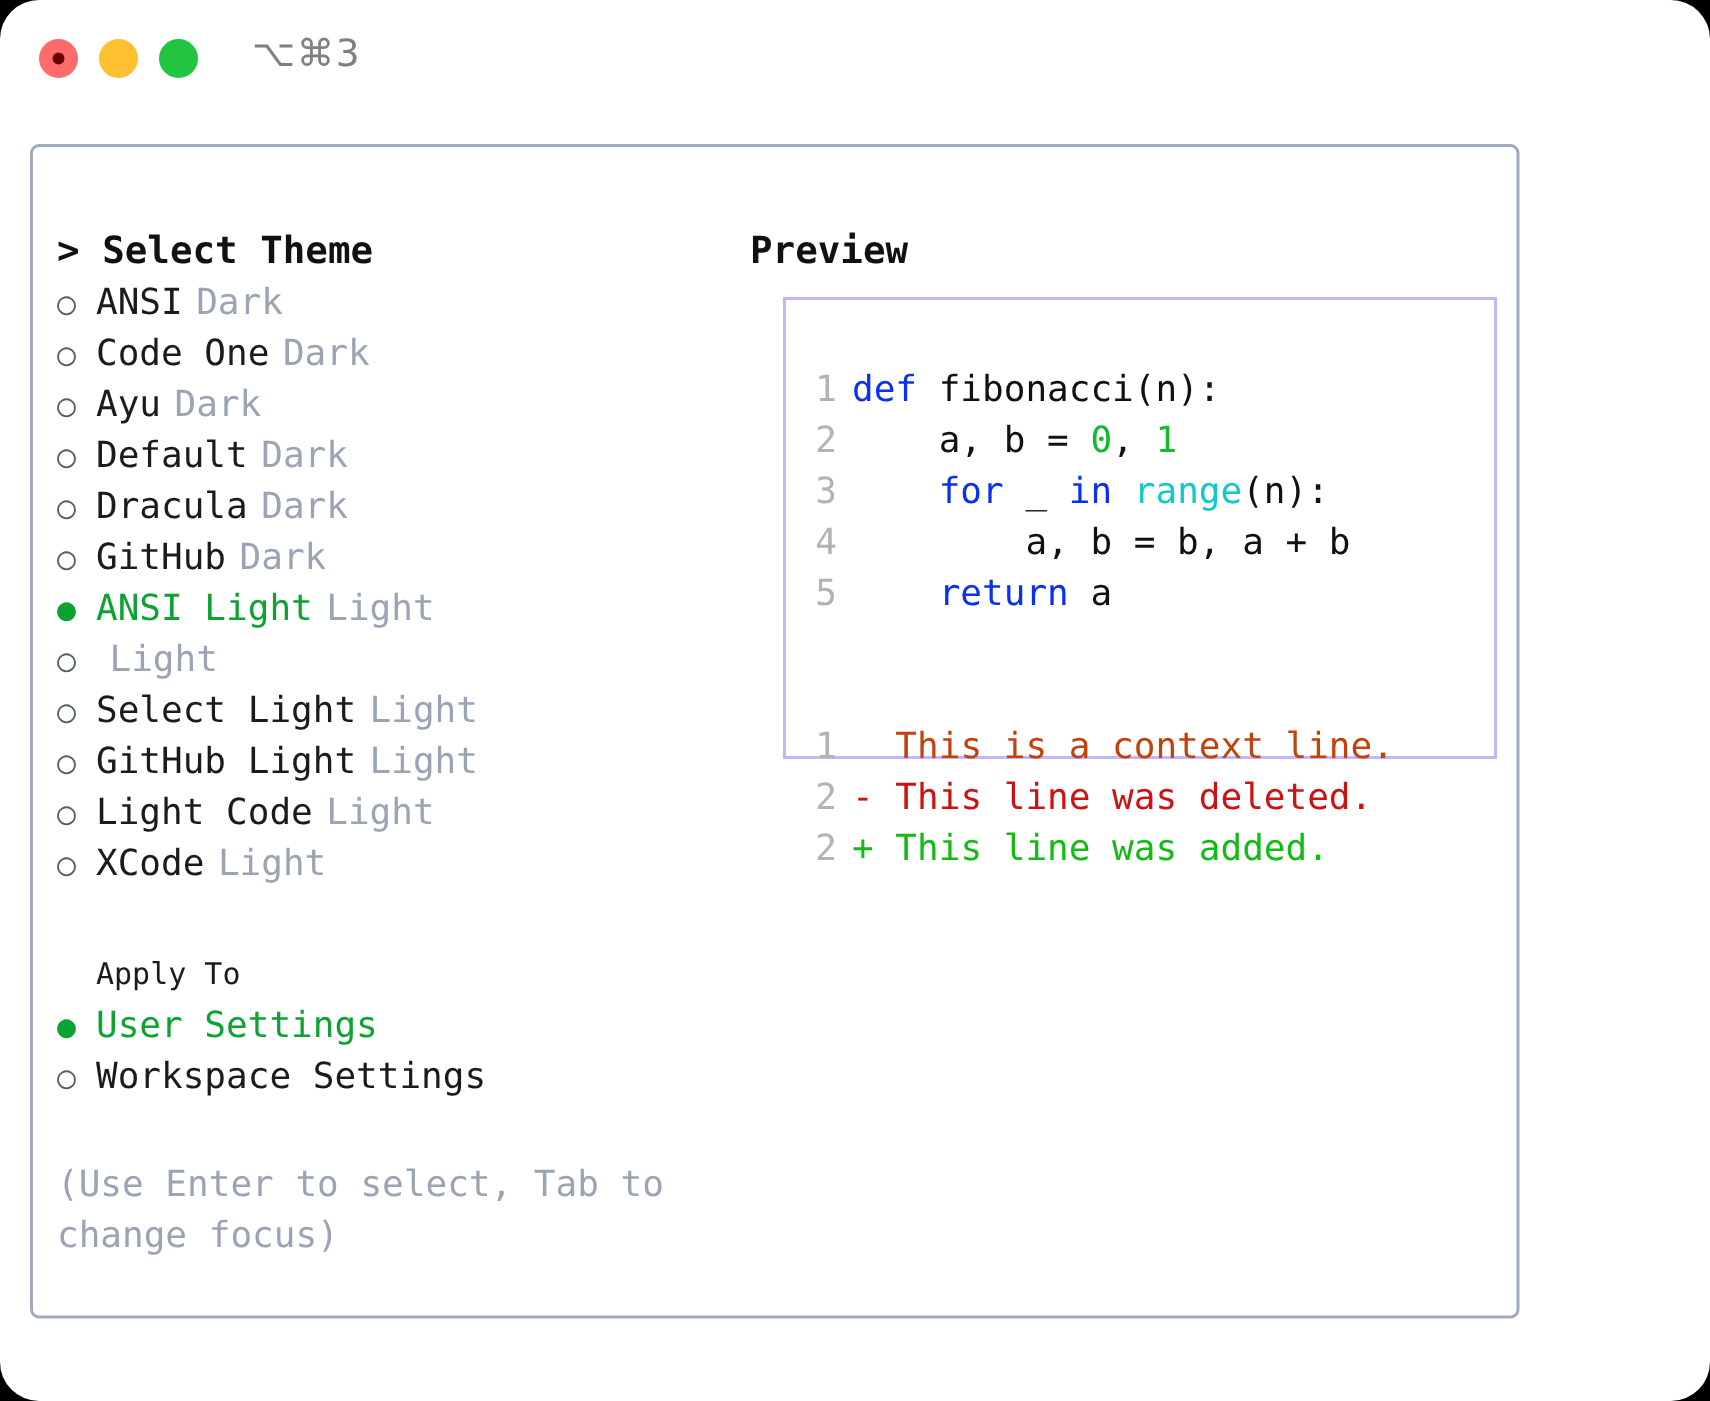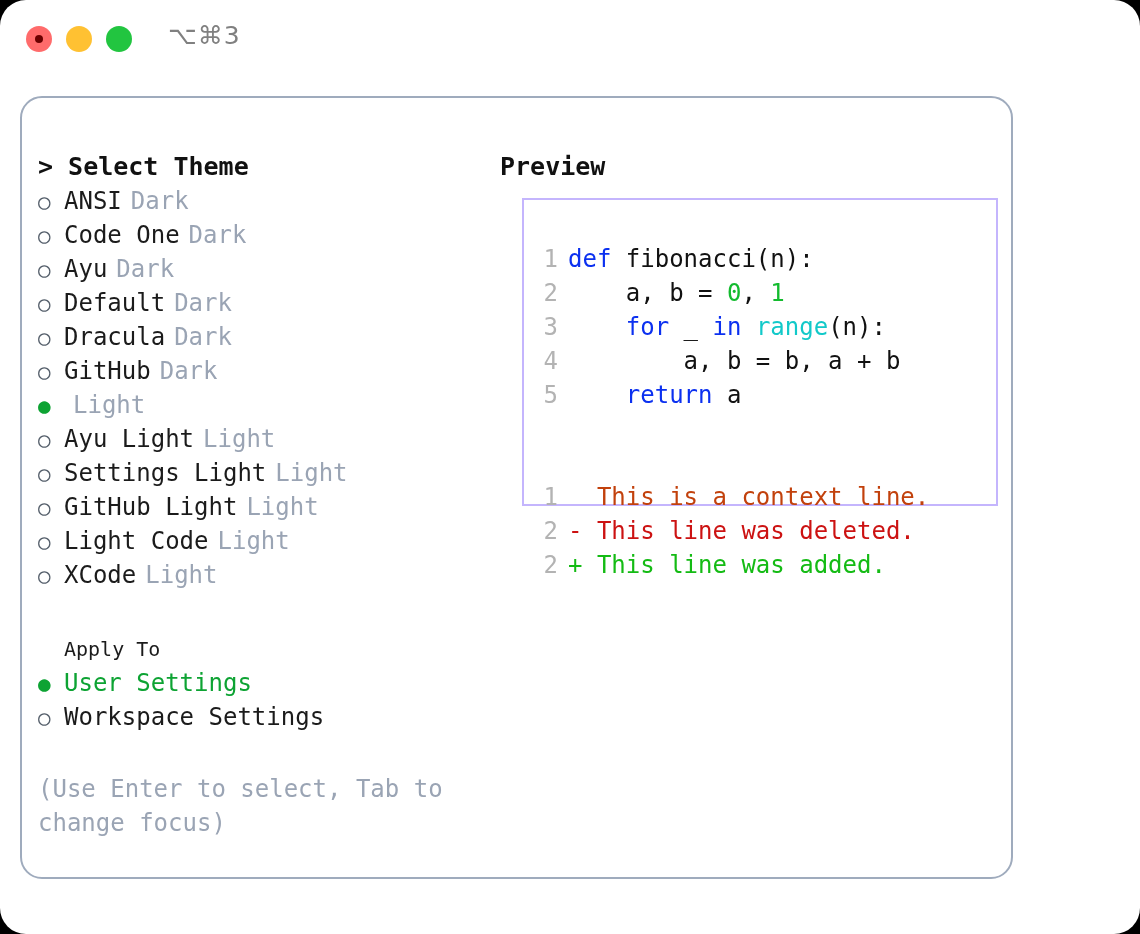--- a/index.html
+++ b/index.html
@@ -63,21 +63,21 @@
   }
 
   
   #window {
     position: absolute;
     left: 20px;
     top: 96px;
     width: 993px;
     height: 783px;
     border: 2px solid #9fabbd;
-    border-radius: 22px;
+    border-radius: 6px;
     box-sizing: border-box;
     background: #ffffff;
   }
 
   
   #left-pane {
     position: absolute;
     left: 16px;
     top: 52px;
     width: 440px;
@@ -196,23 +196,23 @@
 
       <div class="pane-title" id="select-theme-header">&gt; Select Theme</div>
 
       <div id="theme-list">
           <div class="opt-row"><span class="bullet">○</span><span class="opt-label">ANSI</span><span class="opt-tag">Dark</span></div>
           <div class="opt-row"><span class="bullet">○</span><span class="opt-label">Code One</span><span class="opt-tag">Dark</span></div>
           <div class="opt-row"><span class="bullet">○</span><span class="opt-label">Ayu</span><span class="opt-tag">Dark</span></div>
           <div class="opt-row"><span class="bullet">○</span><span class="opt-label">Default</span><span class="opt-tag">Dark</span></div>
           <div class="opt-row"><span class="bullet">○</span><span class="opt-label">Dracula</span><span class="opt-tag">Dark</span></div>
           <div class="opt-row"><span class="bullet">○</span><span class="opt-label">GitHub</span><span class="opt-tag">Dark</span></div>
-          <div class="opt-row"><span class="bullet sel">●</span><span class="opt-tag">Light</span></div>
-          <div class="opt-row"><span class="bullet">○</span><span class="opt-label">Ayu Light</span><span class="opt-tag">Light</span></div>
-          <div class="opt-row"><span class="bullet">○</span><span class="opt-label">Settings Light</span><span class="opt-tag">Light</span></div>
+          <div class="opt-row"><span class="bullet sel">●</span><span class="opt-label sel">ANSI Light</span><span class="opt-tag">Light</span></div>
+          <div class="opt-row"><span class="bullet">○</span><span class="opt-tag">Light</span></div>
+          <div class="opt-row"><span class="bullet">○</span><span class="opt-label">Select Light</span><span class="opt-tag">Light</span></div>
           <div class="opt-row"><span class="bullet">○</span><span class="opt-label">GitHub Light</span><span class="opt-tag">Light</span></div>
           <div class="opt-row"><span class="bullet">○</span><span class="opt-label">Light Code</span><span class="opt-tag">Light</span></div>
           <div class="opt-row"><span class="bullet">○</span><span class="opt-label">XCode</span><span class="opt-tag">Light</span></div>
         </div>
 
       <div id="apply-to-block">
         <div class="section-label">Apply To</div>
         <div id="apply-list">
             <div class="opt-row"><span class="bullet sel">●</span><span class="opt-label sel">User Settings</span></div>
             <div class="opt-row"><span class="bullet">○</span><span class="opt-label">Workspace Settings</span></div>

